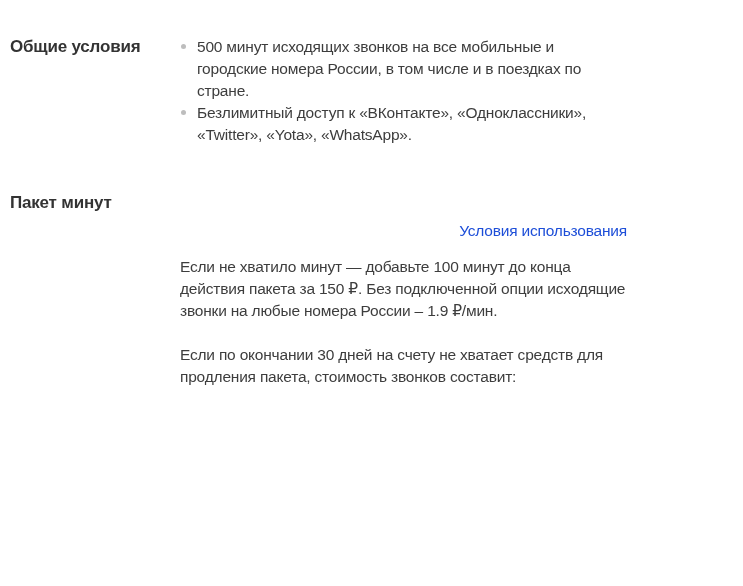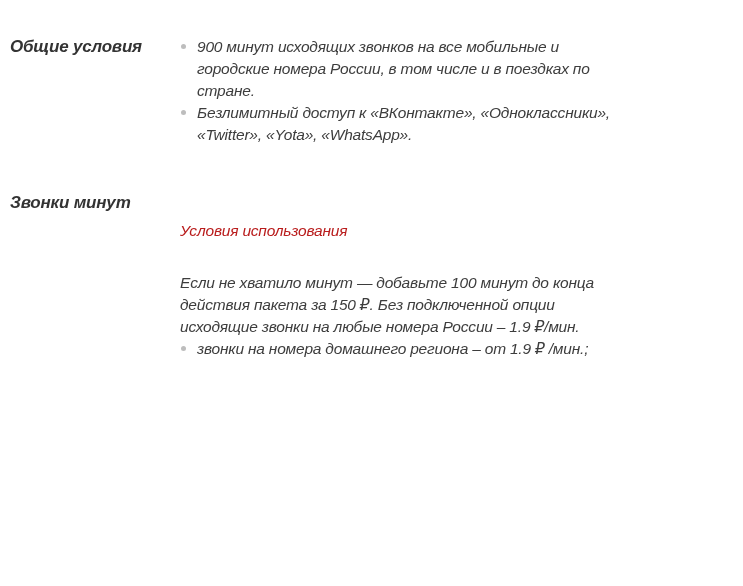--- a/index.html
+++ b/index.html
@@ -12,21 +12,20 @@
     color: #3d3d3d;
     -webkit-font-smoothing: antialiased;
   }
   .page {
     width: 627px;
     height: 586px;
     box-sizing: border-box;
     padding-top: 36px;
     overflow: hidden;
     background: #ffffff;
-    font-style: italic;
   }
   .section {
     display: flex;
     align-items: flex-start;
   }
   .section + .section {
     margin-top: 46px;
   }
   .section-label {
     flex: none;
@@ -65,52 +64,53 @@
     width: 5px;
     height: 5px;
     border-radius: 50%;
     background: #bdbdbd;
   }
   .para {
     margin: 0;
   }
   .usage-title {
     margin: 28px 0 0 0;
-    color: #b91c1c;
+    color: #1d4ed8;
+    text-align: right;
   }
   .para-add {
-    margin-top: 30px;
+    margin-top: 14px;
   }
   .para-renewal {
     margin-top: 22px;
   }
 </style>
 </head>
 <body>
 
 <div class="page">
 
   <div class="section">
     <div class="section-label">Общие условия</div>
     <div class="section-content">
       <ul class="dot-list">
-        <li>900 минут исходящих звонков на все мобильные и городские номера России, в том числе и в поездках по стране.</li>
+        <li>500 минут исходящих звонков на все мобильные и городские номера России, в том числе и в поездках по стране.</li>
         <li>Безлимитный доступ к «ВКонтакте», «Одноклассники», «Twitter», «Yota», «WhatsApp».</li>
       </ul>
     </div>
   </div>
 
   <div class="section">
-    <div class="section-label">Звонки минут</div>
+    <div class="section-label">Пакет минут</div>
     <div class="section-content">
 
       <p class="para usage-title">Условия использования</p>
 
       <p class="para para-add">Если не хватило минут — добавьте 100 минут до конца действия пакета за 150 ₽. Без подключенной опции исходящие звонки на любые номера России – 1.9 ₽/мин.</p>
 
+      <p class="para para-renewal">Если по окончании 30 дней на счету не хватает средств для продления пакета, стоимость звонков составит:</p>
 
       <ul class="dot-list">
-        <li>звонки на номера домашнего региона – от 1.9 ₽ /мин.;</li>
       </ul>
     </div>
   </div>
 
 </div>
 
 </body></html>

